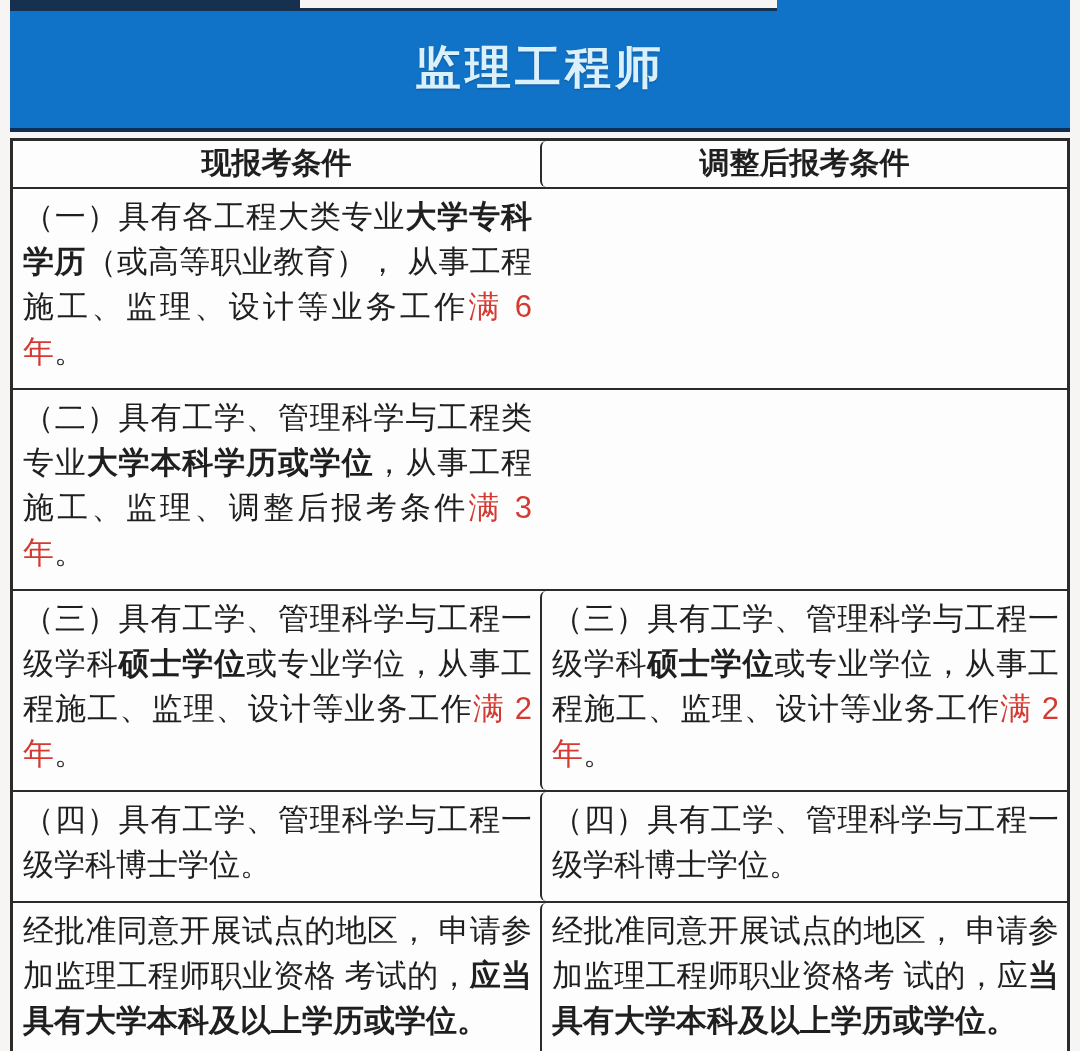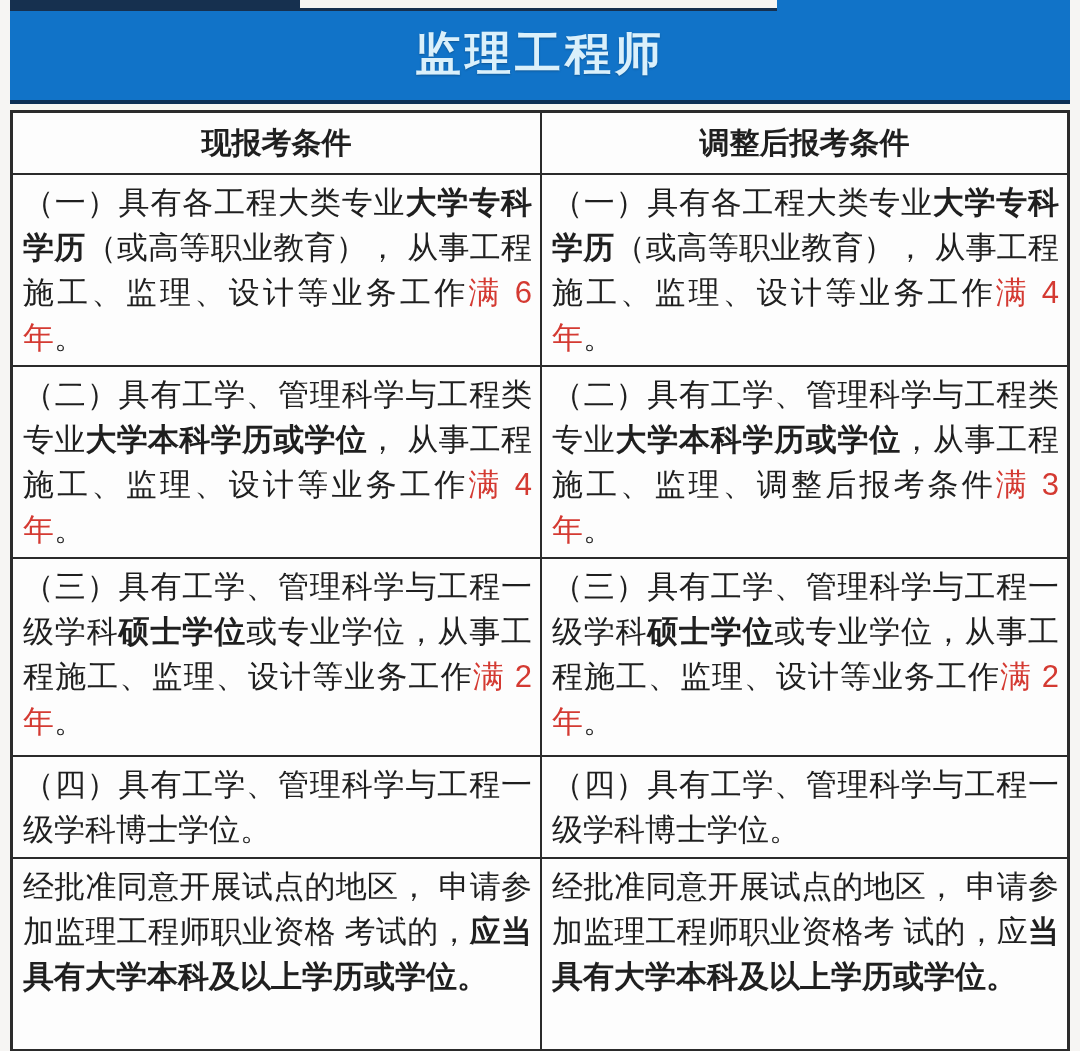--- a/index.html
+++ b/index.html
@@ -13,21 +13,21 @@
     --page_bg:#f6f5f3;
   }
   *{box-sizing:border-box;}
   html,body{margin:0;padding:0;}
   body{
     width:1080px;height:1051px;position:relative;overflow:hidden;
     background:var(--page_bg);
     font-family:"Liberation Sans","DejaVu Sans",sans-serif;
     color:var(--text);
   }
-  .banner-wrap{position:relative;margin:0 10px;height:104px;}
+  .banner-wrap{position:relative;margin:0 10px;height:132px;}
   .banner{
     position:absolute;left:0;right:0;top:10px;bottom:0;
     background:var(--banner_blue);
     border-bottom:4px solid #0d2f55;
     display:flex;align-items:center;justify-content:center;
   }
   .notch-left{position:absolute;left:0;top:0;width:290px;height:11px;background:var(--navy);}
   .notch-line{position:absolute;left:290px;top:8px;width:477px;height:3px;background:var(--navy);}
   .notch-right{position:absolute;left:767px;right:0;top:0;height:12px;background:var(--banner_blue);}
   .page-title{
@@ -37,27 +37,27 @@
   }
   .cmp-table{
     margin:6px 10px 0;
     border:3px solid var(--border);
     background:var(--cell_bg);
   }
   .trow{display:flex;border-top:2px solid var(--border);}
   .trow.thead{border-top:0;}
   .tcell{
     width:50%;
-    padding:5px 8px 5px 10px;
+    padding:5px 8px 14px 10px;
     font-size:31px;line-height:45px;
     text-align:justify;
   }
-  .tcell + .tcell{border-left:2px solid var(--border);}
+  .tcell + .tcell{border-left:2px solid var(--border);border-radius:6px;}
   .thead .tcell{
-    padding:9px 4px;min-height:46px;
+    padding:1px 4px;min-height:46px;
     font-size:30px;font-weight:700;line-height:42px;
     text-align:center;
   }
   .r-tall{min-height:190px;}
   .r-mid{min-height:196px;}
   .r-short{min-height:92px;}
   .seg-n{font-weight:400;}
   .seg-b{font-weight:700;}
   .seg-r{color:var(--red);font-weight:400;}
 </style>
@@ -73,24 +73,22 @@
   <div class="notch-right"></div>
 </div>
 
 <div class="cmp-table">
   <div class="trow thead">
     <div class="tcell">现报考条件</div>
     <div class="tcell">调整后报考条件</div>
   </div>
   <div class="trow">
     <div class="tcell r-tall"><span class="seg-n">（一）具有各工程大类专业</span><span class="seg-b">大学专科学历</span><span class="seg-n">（或高等职业教育）， 从事工程施工、监理、设计等业务工作</span><span class="seg-r">满 6 年</span><span class="seg-n">。</span></div>
-    <div class="tcell r-tall"><span class="seg-n">（一）具有各工程大类专业</span><span class="seg-b">大学专科学历</span><span class="seg-n">（或高等职业教育）， 从事工程施工、监理、设计等业务工作</span><span class="seg-r">满 4 年</span><span class="seg-n">。</span></div>
   </div>
   <div class="trow">
-    <div class="tcell r-tall"><span class="seg-n">（二）具有工学、管理科学与工程类专业</span><span class="seg-b">大学本科学历或学位</span><span class="seg-n">， 从事工程施工、监理、设计等业务工作</span><span class="seg-r">满 4 年</span><span class="seg-n">。</span></div>
     <div class="tcell r-tall"><span class="seg-n">（二）具有工学、管理科学与工程类专业</span><span class="seg-b">大学本科学历或学位</span><span class="seg-n">，从事工程施工、监理、调整后报考条件</span><span class="seg-r">满 3 年</span><span class="seg-n">。</span></div>
   </div>
   <div class="trow">
     <div class="tcell r-mid"><span class="seg-n">（三）具有工学、管理科学与工程一级学科</span><span class="seg-b">硕士学位</span><span class="seg-n">或专业学位，从事工程施工、监理、设计等业务工作</span><span class="seg-r">满 2 年</span><span class="seg-n">。</span></div>
     <div class="tcell r-mid"><span class="seg-n">（三）具有工学、管理科学与工程一级学科</span><span class="seg-b">硕士学位</span><span class="seg-n">或专业学位，从事工程施工、监理、设计等业务工作</span><span class="seg-r">满 2 年</span><span class="seg-n">。</span></div>
   </div>
   <div class="trow">
     <div class="tcell r-short"><span class="seg-n">（四）具有工学、管理科学与工程一级学科博士学位。</span></div>
     <div class="tcell r-short"><span class="seg-n">（四）具有工学、管理科学与工程一级学科博士学位。</span></div>
   </div>

